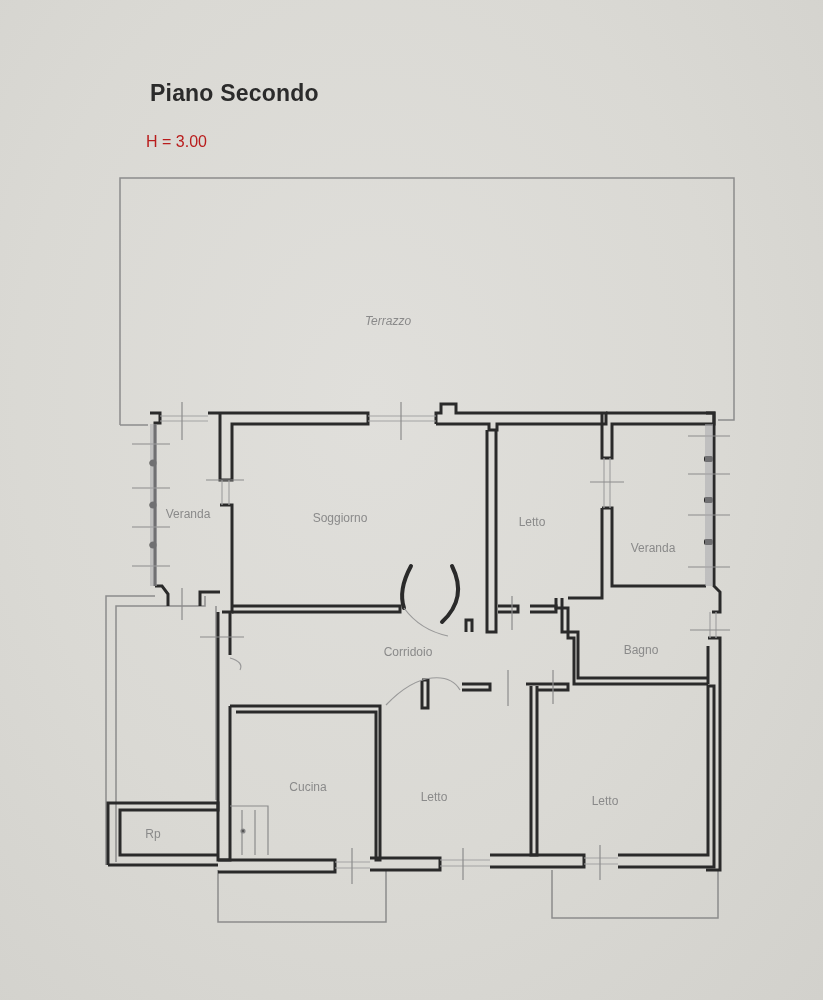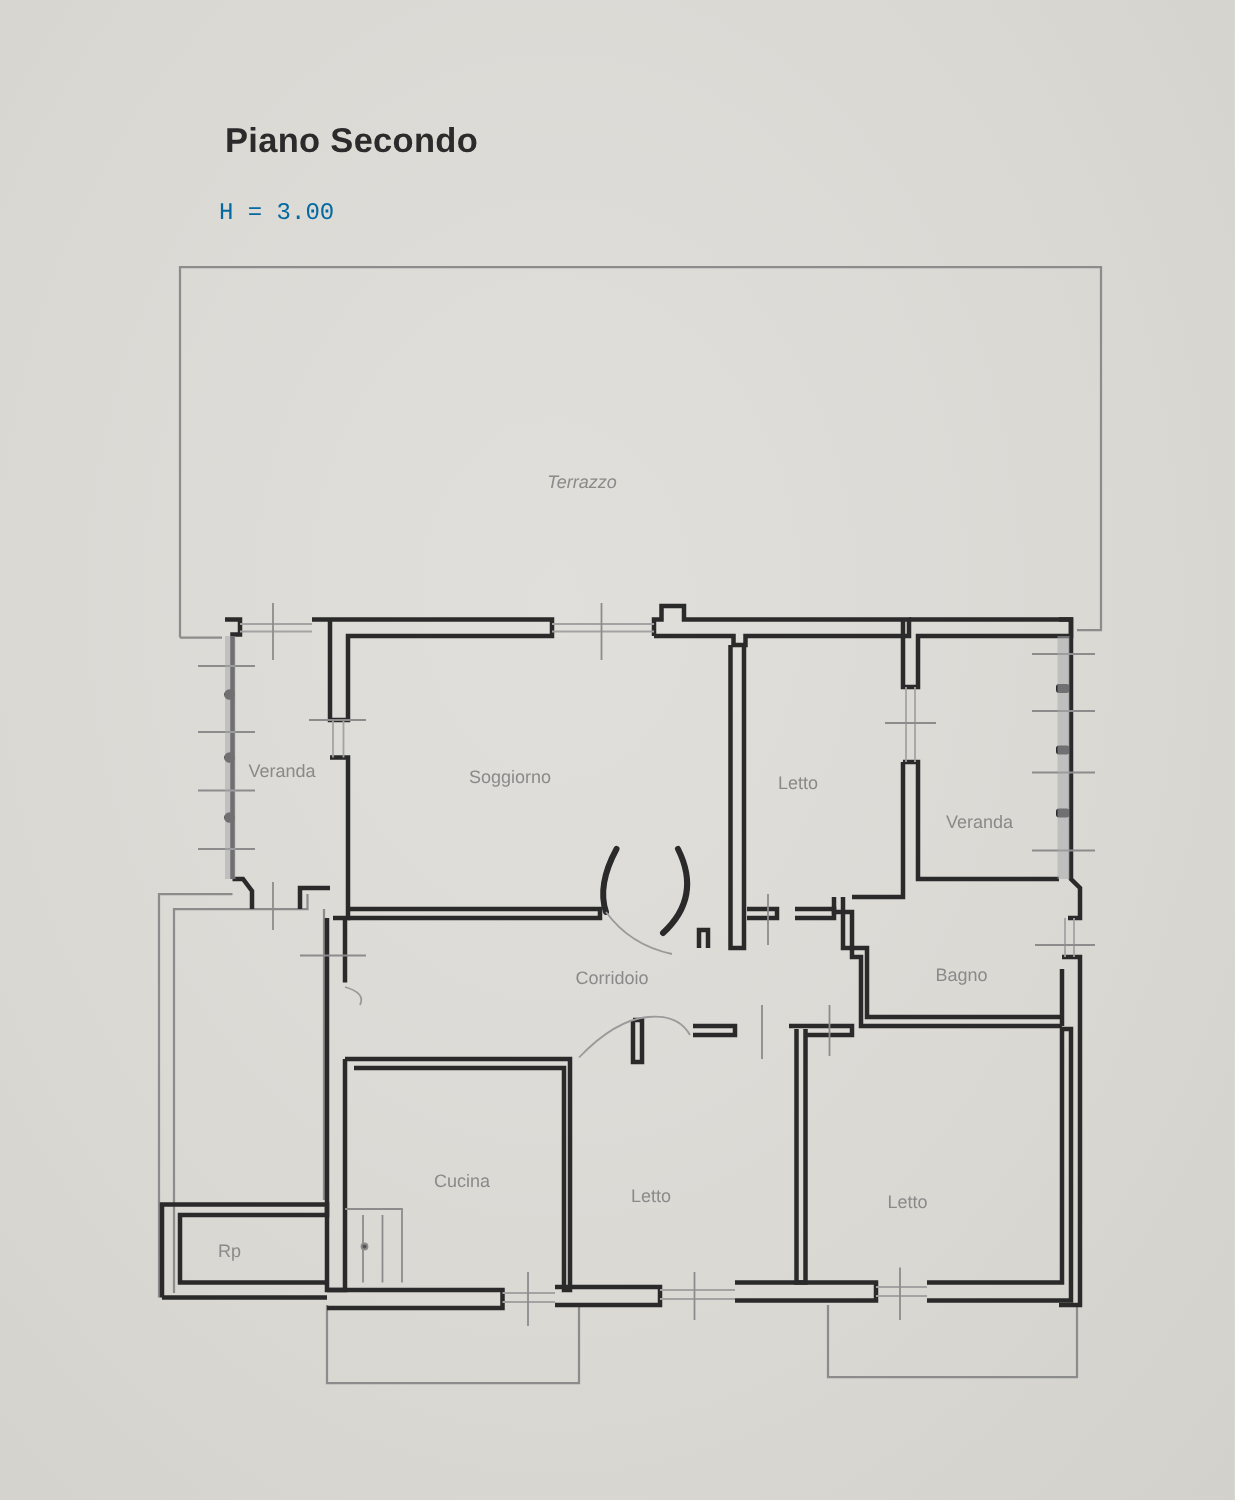--- a/index.html
+++ b/index.html
@@ -13,21 +13,21 @@
       position: absolute; left: 0; top: 0; width: 823px; height: 1000px;
       background: radial-gradient(ellipse at 45% 40%, #e0dfdb 0%, #dad9d4 55%, #d2d1cc 100%);
     }
     .title {
       position: absolute; left: 150px; top: 80px;
       font-size: 23px; font-weight: bold; color: #2b2b2b;
       letter-spacing: 0.2px;
     }
     .subtitle {
       position: absolute; left: 146px; top: 133px;
-      font-size: 16px; color: #0369a1; font-family: Liberation Mono, monospace;
+      font-size: 16px; color: #b91c1c;
     }
     svg.plan { position: absolute; left: 0; top: 0; }
     .room-label {
       font-family: "Liberation Sans", sans-serif;
       font-size: 12px; fill: #8a8a8a; font-style: italic;
     }
     .room-label.upright { font-style: normal; }
   </style>
 </head>
 <body>

